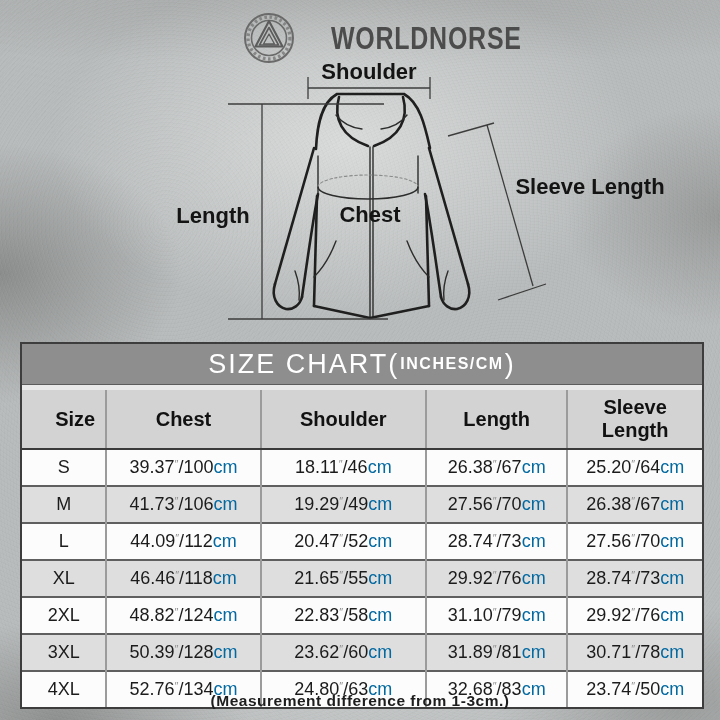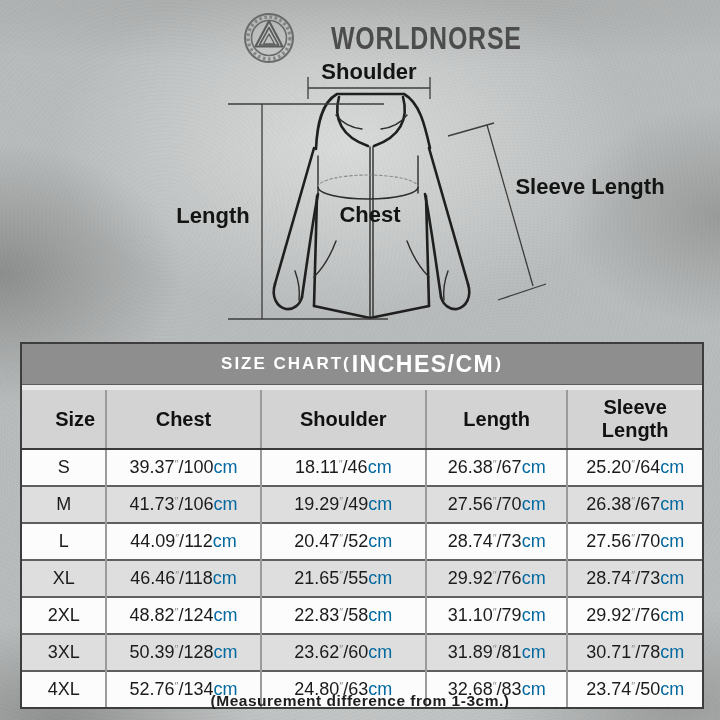--- a/index.html
+++ b/index.html
@@ -26,22 +26,22 @@
   
   .diagram{position:absolute;top:0;left:0;}
   .jk path{fill:none;stroke:#1f1f1f;stroke-width:2.6;stroke-linecap:round;stroke-linejoin:round;}
   .jk path.thin{stroke-width:1.4;stroke:#2c2c2c;}
   .jk path.faint{stroke-width:1.1;stroke:#8a8a8a;stroke-dasharray:2.5,2.5;}
   .ml path{fill:none;stroke:#3c3c3c;stroke-width:1.3;}
   .lbl{font-family:"Liberation Sans", sans-serif;font-size:22px;font-weight:bold;fill:#141414;text-anchor:middle;}
   
   .chart-wrap{position:absolute;top:342px;left:20px;width:680px;border:2px solid #3d3d3d;background:#fff;}
   .title-bar{height:40px;background:#8e8e8e;display:flex;align-items:center;justify-content:center;color:#fff;}
-  .t-main{font-size:17px;font-weight:bold;letter-spacing:2px;}
-  .t-sub{font-size:23px;font-weight:bold;letter-spacing:1.5px;padding:0 1px;}
+  .t-main{font-size:27px;font-weight:normal;letter-spacing:2px;}
+  .t-sub{font-size:16px;font-weight:bold;letter-spacing:1.5px;padding:0 1px;}
   .gap-line{height:5px;background:#e9e9e9;border-top:1px solid #5c5c5c;}
   table.sizes{width:100%;border-collapse:collapse;table-layout:fixed;}
   table.sizes th{height:56px;background:#d3d3d3;font-size:20px;font-weight:bold;color:#111;
     border-left:2px solid #9b9b9b;border-bottom:2px solid #3a3a3a;}
   table.sizes th:first-child{border-left:none;padding-left:24px;}
   table.sizes td{height:33px;text-align:center;font-size:18px;color:#1b1b1b;
     border-left:2px solid #9b9b9b;border-top:2px solid #5f5f5f;}
   table.sizes tr:first-child td{border-top:none;}
   table.sizes td:first-child{border-left:none;}
   tr.r-odd td{background:#fcfcfc;}

